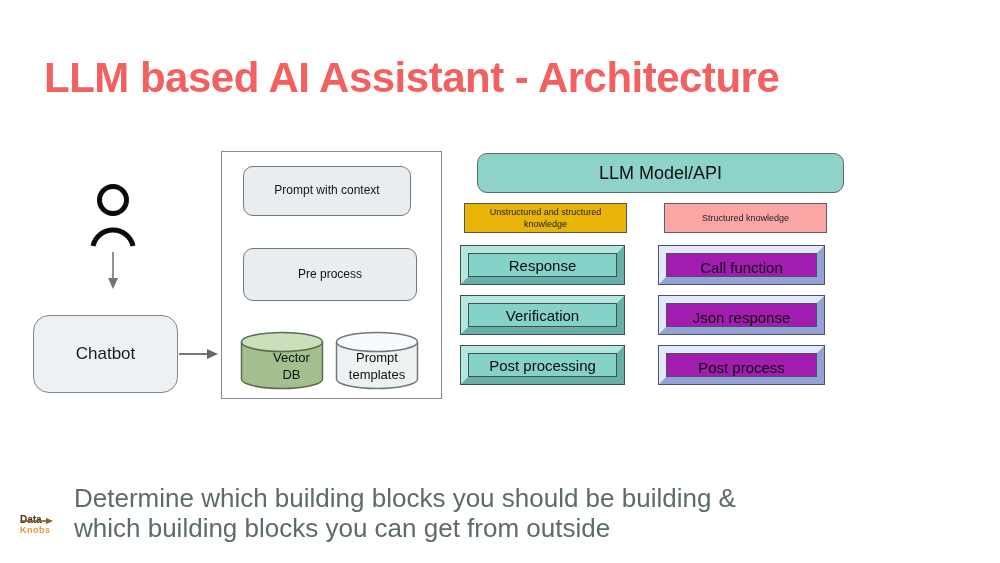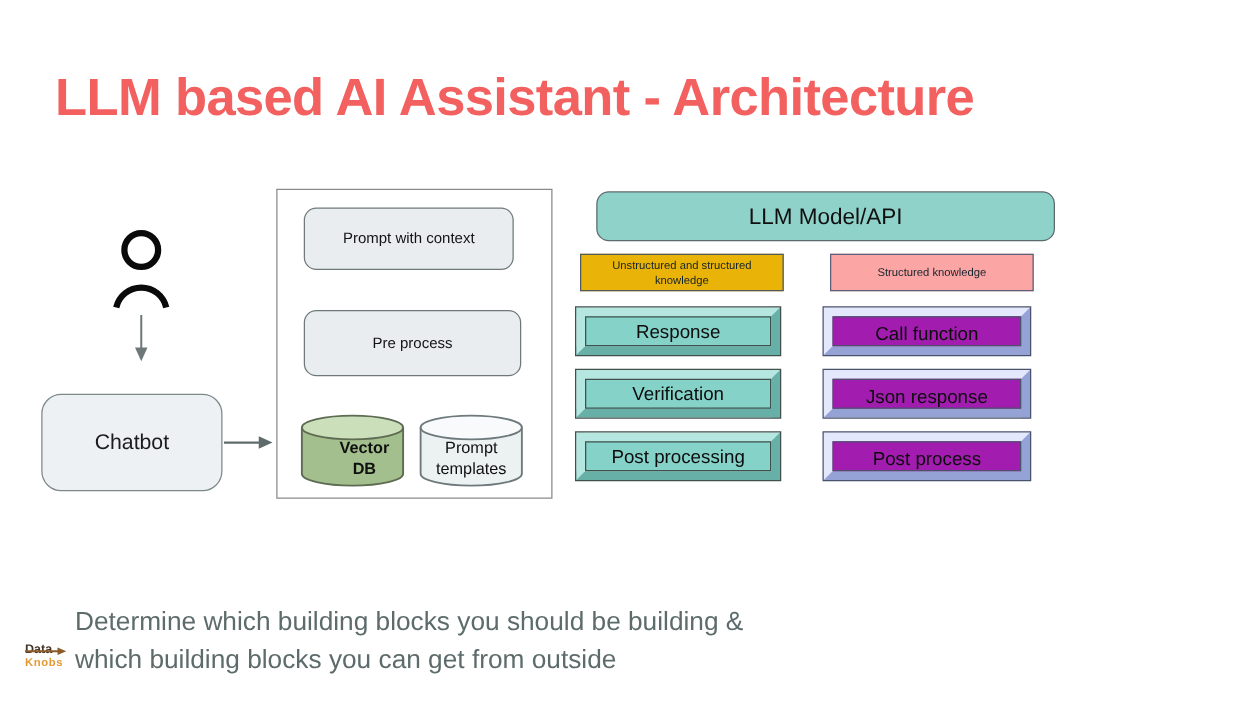--- a/index.html
+++ b/index.html
@@ -56,22 +56,22 @@
   }
   .bevel.teal{border-color:#b5e7e0 #66b0a7 #66b0a7 #b5e7e0;outline-color:#3f504d;}
   .bevel.teal>div{background:#85D2C9;border-color:#3f504d;}
   .bevel.lav{border-color:#e3e8fd #95a2d6 #95a2d6 #e3e8fd;outline-color:#4a516c;}
   .bevel.lav>div{background:#a21caf;border-color:#4a516c;align-items:flex-end;}
   .colL{left:461px;width:163px;height:38px;}
   .colR{left:659px;width:165px;height:38px;}
   .row1{top:246px;} .row2{top:296px;} .row3{top:346px;}
   
   #caption{
-    left:60px;top:483px;width:800px;
-    font-size:21px;line-height:30px;color:#5d6b6b;
+    left:74px;top:483px;width:800px;
+    font-size:26px;line-height:30px;color:#5d6b6b;
   }
   
   #logo{left:20px;top:514px;width:46px;height:32px;font-weight:700;}
   #logo .l1{font-size:10px;color:#453325;position:relative;line-height:11px;}
   #logo .l2{font-size:9px;color:#E39A35;line-height:10px;letter-spacing:0.5px;}
   #logo svg{position:absolute;left:0;top:3px;}
 </style>
 </head>
 <body>
 
@@ -107,21 +107,21 @@
   <div class="abs pipeline"></div>
 
   <div id="promptCtx" class="abs soft-box">
     <span>Prompt with context</span>
   </div>
 
   <div id="preProc" class="abs soft-box">
     <span>Pre process</span>
   </div>
 
-  <div class="abs" style="left:240px;top:331px;width:103px;height:60px;font-weight:bold;">
+  <div class="abs" style="left:240px;top:331px;width:103px;height:60px;">
     <svg width="84" height="60" viewBox="0 0 84 60">
       <path d="M1.5 11 L1.5 48 A40.5 9.5 0 0 0 82.5 48 L82.5 11" fill="#A4BF8E" stroke="#5c6b51" stroke-width="1.5"></path>
       <ellipse cx="42" cy="11" rx="40.5" ry="9.5" fill="#CBDFBA" stroke="#5c6b51" stroke-width="1.5"></ellipse>
     </svg>
     <div class="cyl-label" style="top:19px;">Vector</div>
     <div class="cyl-label" style="top:36px;">DB</div>
   </div>
 
   <div class="abs" style="left:335px;top:331px;width:84px;height:60px;">
     <svg width="84" height="60" viewBox="0 0 84 60">

